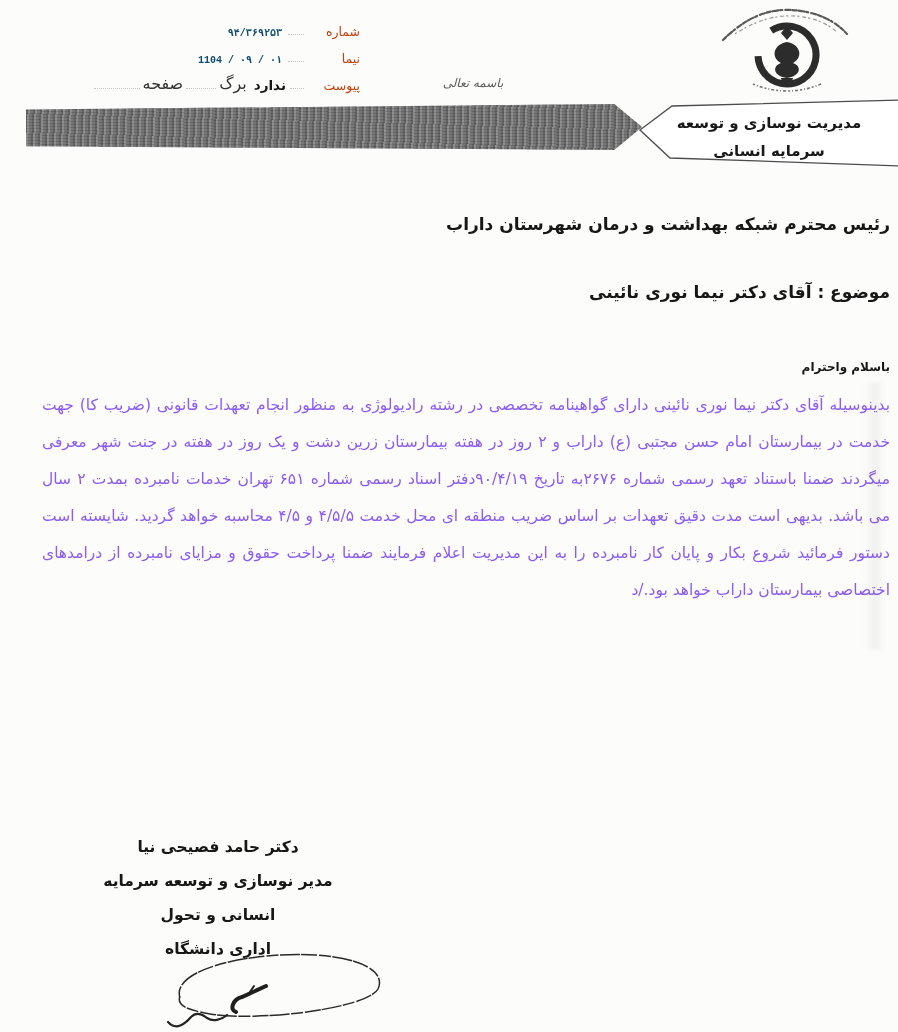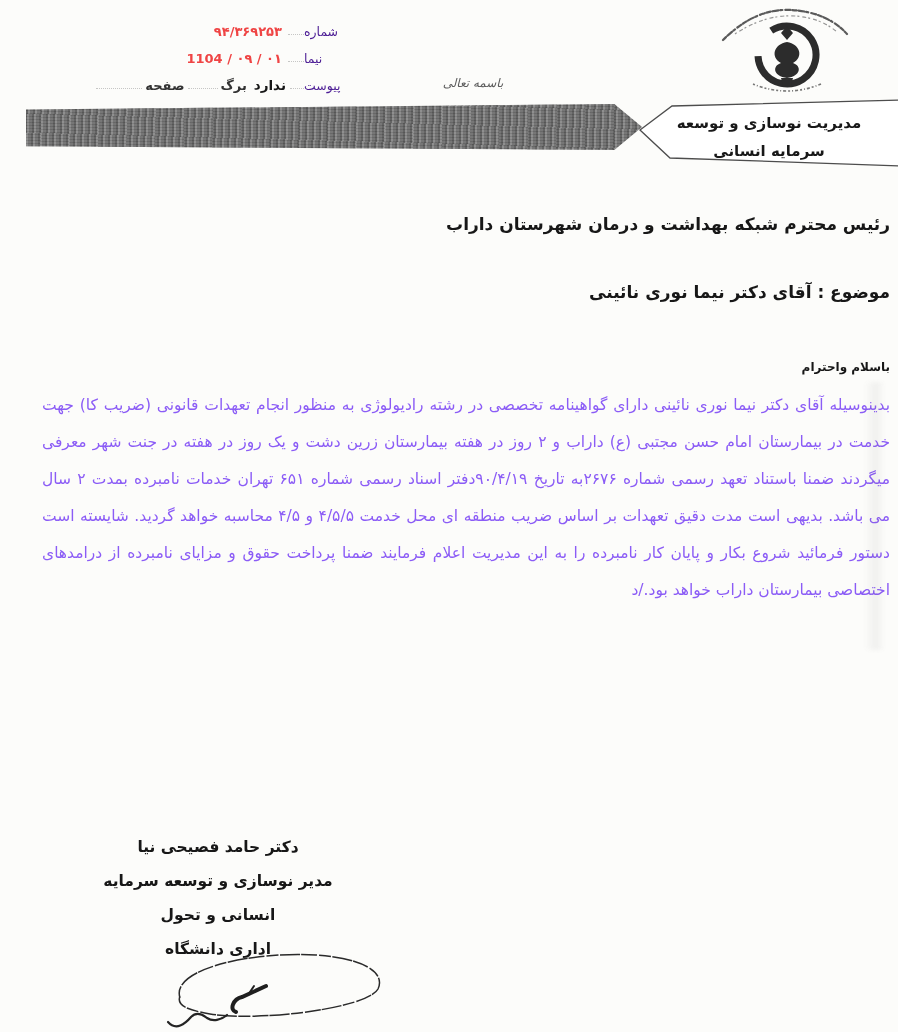--- a/index.html
+++ b/index.html
@@ -12,26 +12,26 @@
     font-family:"DejaVu Sans",sans-serif;
     color:#1c1c1c;
     direction:rtl;
   }
   
   .hdr-fields{
     position:absolute;left:58px;top:12px;width:302px;
     direction:rtl;font-size:12.5px;color:#4a4a4a;
   }
   .hdr-row{display:flex;align-items:flex-end;height:27px;}
-  .hdr-label{width:56px;text-align:left;letter-spacing:.5px;color:#4c1d95;}
+  .hdr-label{width:56px;text-align:right;letter-spacing:.5px;color:#c2410c;}
   .hdr-dots{border-bottom:1.5px dotted #9a9a9a;opacity:.55;height:1px;align-self:flex-end;margin-bottom:4px;}
   .d12{width:14px;} .d16{width:16px;} .d30{width:30px;} .d40{width:46px;}
-  .hdr-val{font-weight:bold;color:#ef4444;font-size:13px;letter-spacing:1px;padding:0 6px;}
+  .hdr-val{font-weight:bold;color:#0c4a6e;font-size:10px;letter-spacing:1px;padding:0 6px;font-family:Liberation Mono, monospace;}
   .hdr-val-sm{font-weight:bold;color:#161616;font-size:13.5px;padding:0 4px;}
-  .hdr-word{color:#333;font-weight:bold;font-size:13px;padding:0 3px;}
+  .hdr-word{color:#333;font-weight:normal;font-size:16px;padding:0 3px;}
   
   .logo{position:absolute;left:695px;top:0;width:185px;height:96px;}
   
   .bismillah{
     position:absolute;left:408px;top:76px;width:130px;
     text-align:center;font-size:12px;color:#5d5d5d;font-style:italic;
   }
   
   .banner-bar{
     position:absolute;left:26px;top:104px;width:616px;height:46px;

